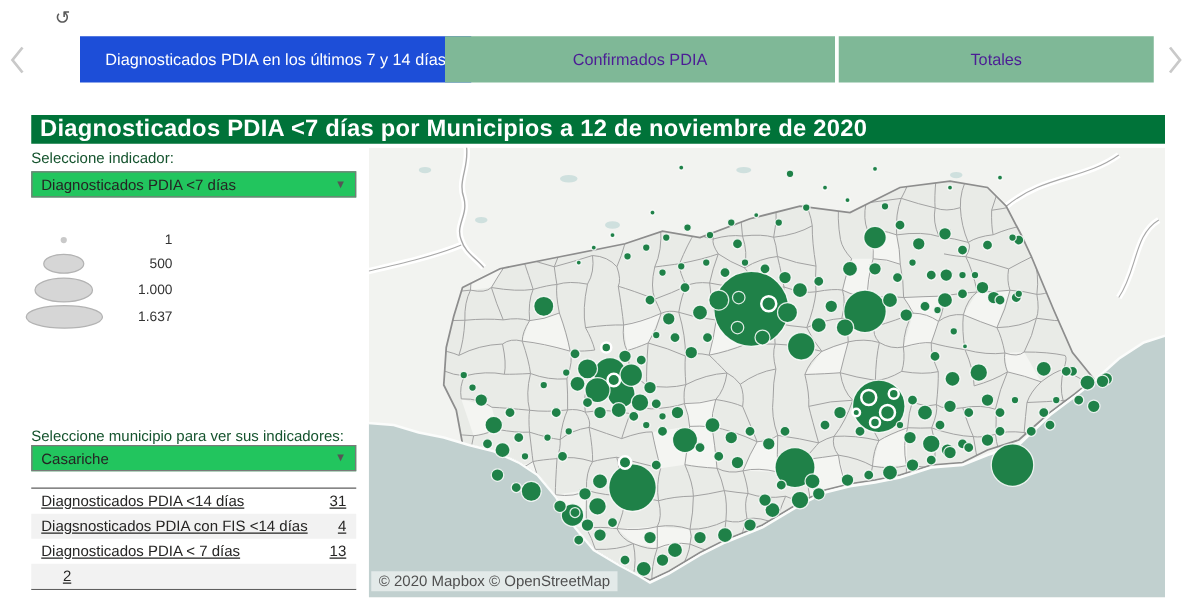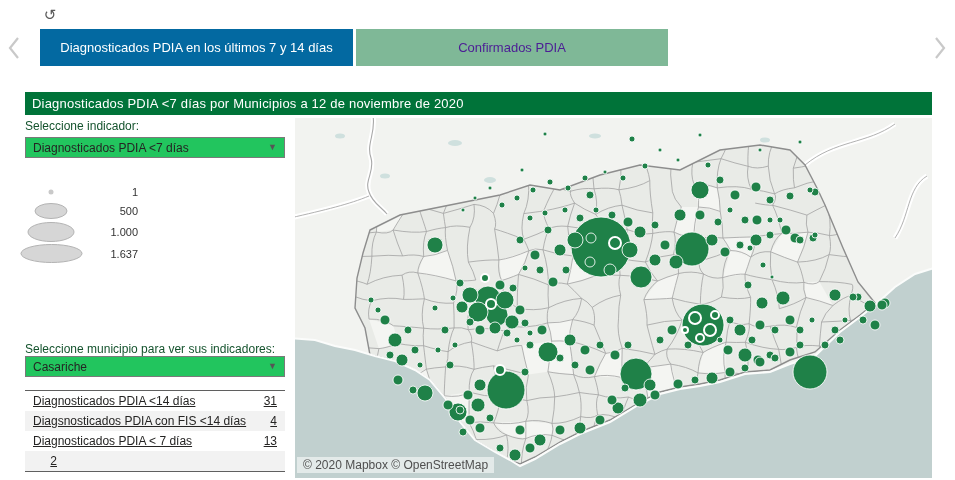--- a/index.html
+++ b/index.html
@@ -11,30 +11,30 @@
                background:transparent;color:#5a5a5a;font-size:15px;line-height:20px;
                padding:0;cursor:pointer;text-align:center;}
 
   
   .nav-chev{position:absolute;top:33px;width:20px;height:30px;background:transparent;border:none;padding:0;cursor:pointer;}
   .nav-chev svg{display:block;}
   .chev-left{left:4px;}
   .chev-right{left:930px;}
   .tab{position:absolute;top:29px;height:37px;display:flex;align-items:center;justify-content:center;
        font-size:13px;cursor:pointer;box-sizing:border-box;}
-  .tab.active{background:#0369a1;color:#ffffff;}
+  .tab.active{background:#1d4ed8;color:#ffffff;margin-left:24px;}
   .tab.inactive{background:#7fb897;color:#4c1d95;}
   .tab1{left:40px;width:313px;}
   .tab2{left:356px;width:312px;}
   .tab3{left:671px;width:252px;}
 
   
   .title-bar{position:absolute;left:25px;top:92px;width:907px;height:23px;background:#007339;
              display:flex;align-items:center;}
-  .title-bar span{color:#ffffff;font-weight:normal;font-size:13px;padding-left:7px;letter-spacing:.2px;}
+  .title-bar span{color:#ffffff;font-weight:bold;font-size:19px;padding-left:7px;letter-spacing:.2px;}
 
   
   .panel-label{position:absolute;left:25px;font-size:12px;color:#14532d;}
   .lbl-indicator{top:119px;}
   .lbl-municipio{top:342px;}
   .dropdown{position:absolute;left:25px;width:260px;height:21px;background:#22c55e;
             border:1px solid #7a7a7a;box-sizing:border-box;display:flex;align-items:center;
             justify-content:space-between;padding:0 7px;font-size:12px;cursor:pointer;}
   .dd-indicator{top:137px;}
   .dd-municipio{top:356px;}
@@ -72,20 +72,23 @@
     <svg width="20" height="30" viewBox="0 0 20 30">
       <path d="M14 5 L6 15 L14 25" fill="none" stroke="#c9c9c9" stroke-width="2.2"></path>
     </svg>
   </button>
 
   <div class="tab tab1 active">
     <span>Diagnosticados PDIA en los últimos 7 y 14 días</span>
   </div>
   <div class="tab tab2 inactive">
     <span>Confirmados PDIA</span>
+  </div>
+  <div class="tab tab3 inactive">
+    <span>Totales</span>
   </div>
 
   <button class="nav-chev chev-right">
     <svg width="20" height="30" viewBox="0 0 20 30">
       <path d="M6 5 L14 15 L6 25" fill="none" stroke="#c9c9c9" stroke-width="2.2"></path>
     </svg>
   </button>
 
   <div class="title-bar">
     <span>Diagnosticados PDIA &lt;7 días por Municipios a 12 de noviembre de 2020</span>

